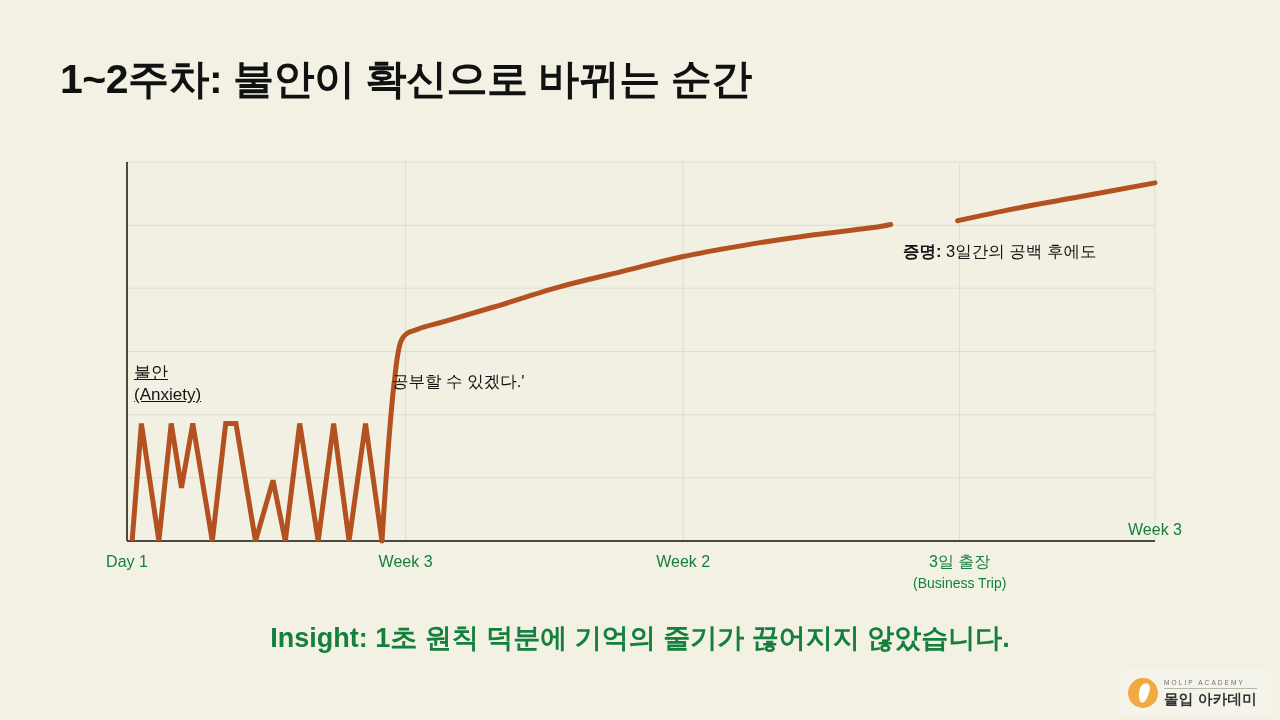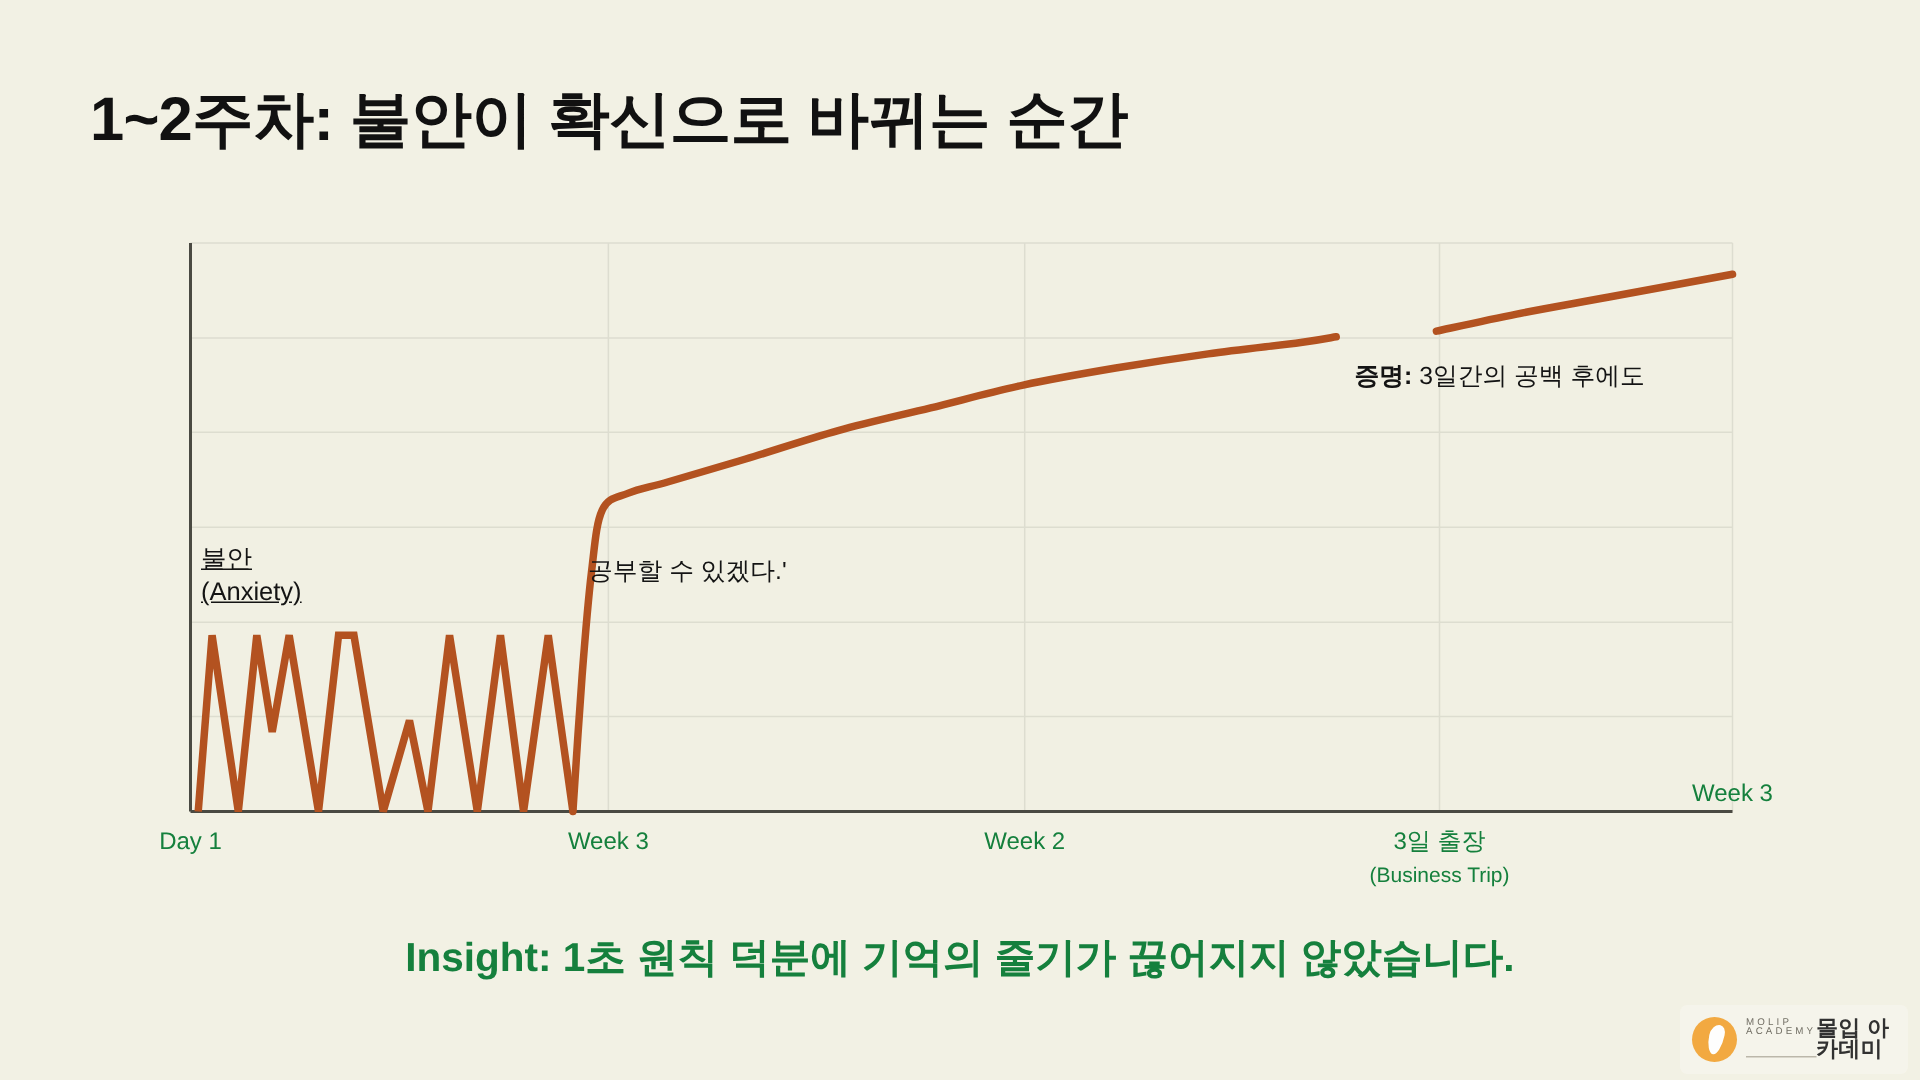--- a/index.html
+++ b/index.html
@@ -109,21 +109,21 @@
     left: 11px;
     top: 5px;
     width: 10px;
     height: 20px;
     background: #ffffff;
     border-radius: 60% 40% 50% 50% / 40% 30% 70% 60%;
     transform: rotate(12deg);
   }
   #watermark-text {
     display: flex;
-    flex-direction: row;
+    flex-direction: column;
     justify-content: flex-start;
     line-height: 1;
   }
   #watermark-en {
     font-size: 6.5px;
     letter-spacing: 2.1px;
     color: #6d6a60;
     border-bottom: 1px solid #b9b5a8;
     padding-bottom: 2px;
     margin-bottom: 3px;

